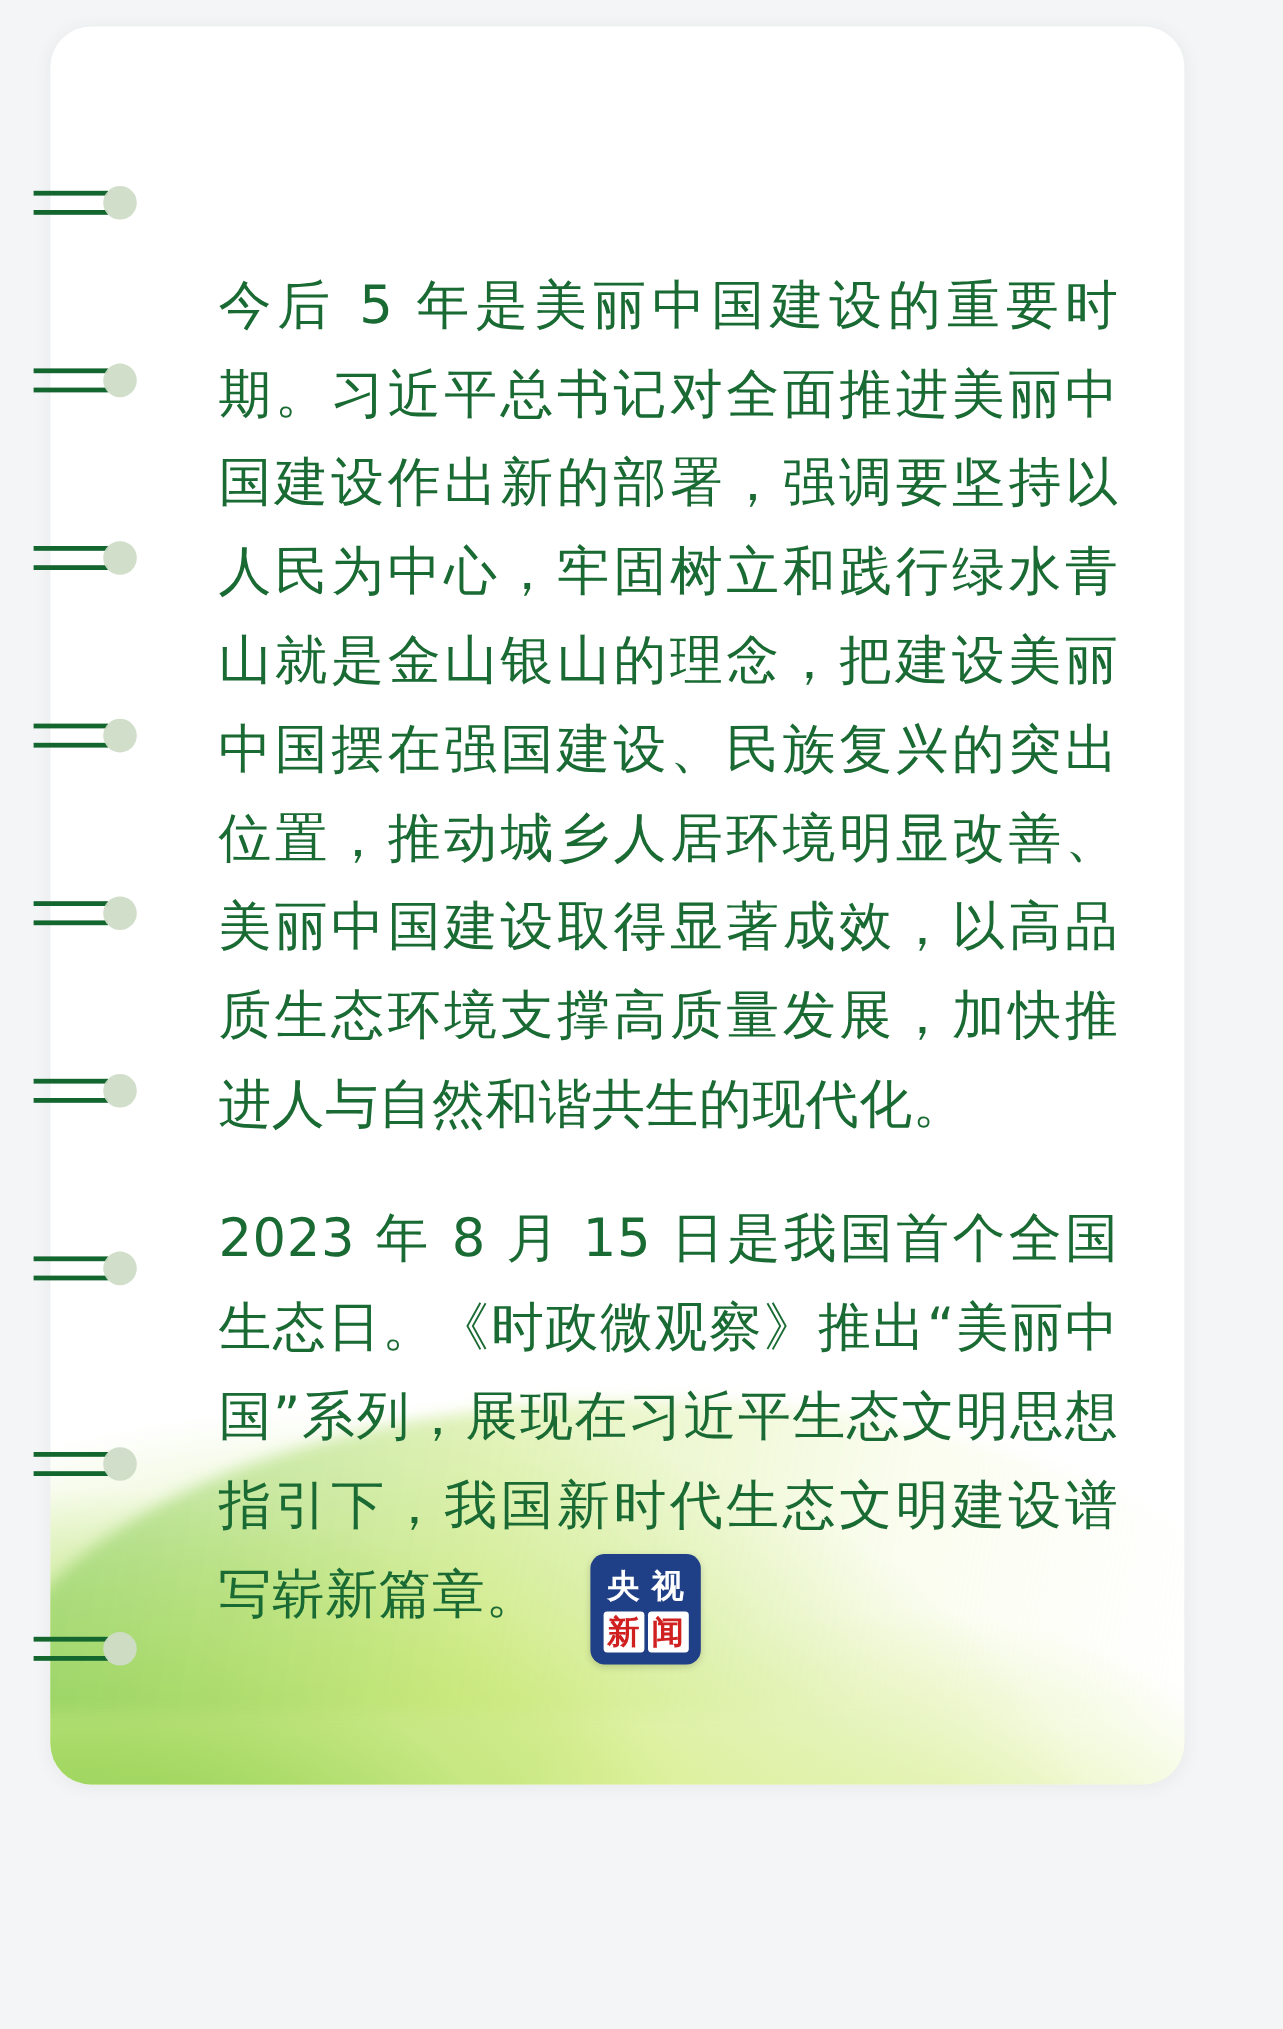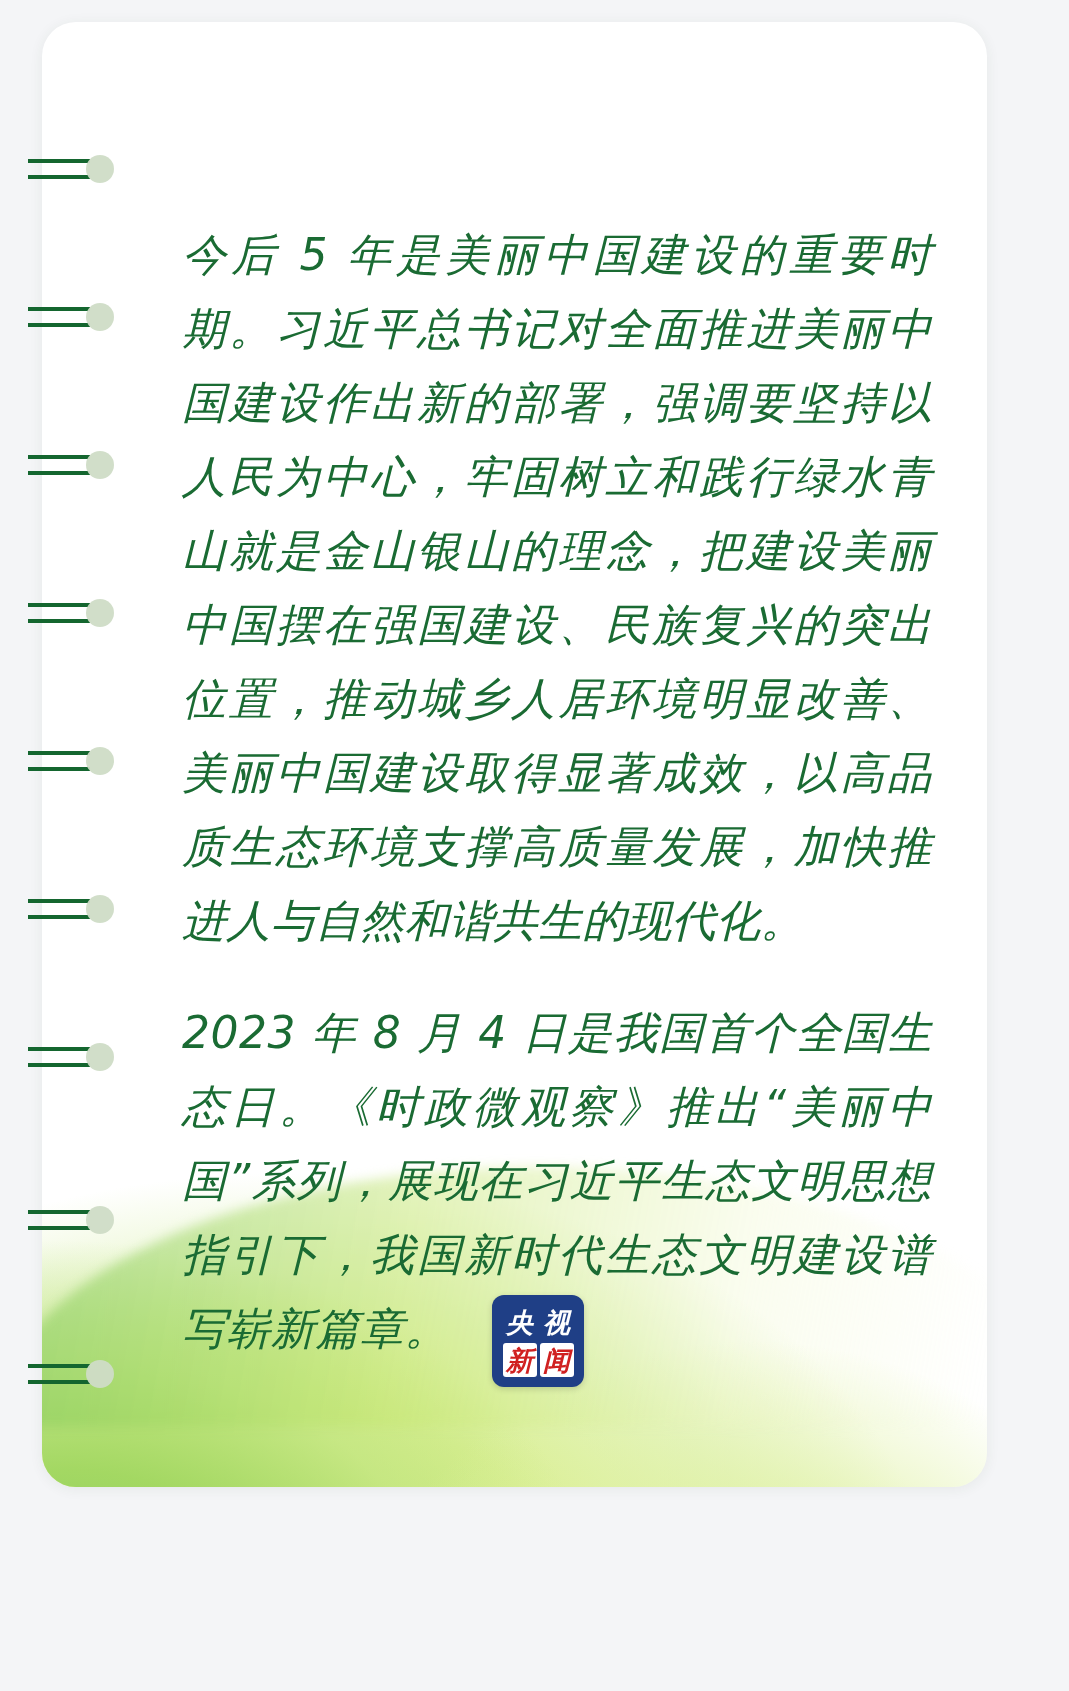--- a/index.html
+++ b/index.html
@@ -13,21 +13,20 @@
     font-family: "Liberation Sans", "DejaVu Sans", sans-serif;
     overflow: hidden;
   }
 
   #page {
     position: relative;
     width: 1069px;
     height: 1691px;
     background: #f4f5f7;
     overflow: hidden;
-    font-style: italic;
   }
 
   
   #card {
     position: absolute;
     left: 42px;
     top: 22px;
     width: 945px;
     height: 1465px;
     background: #ffffff;
@@ -185,21 +184,21 @@
 
     <div class="wash">
       <div class="layer1"></div>
       <div class="layer2"></div>
       <div class="layer3"></div>
       <div class="sweep"></div>
     </div>
 
     <div id="content">
       <p class="para">今后 5 年是美丽中国建设的重要时期。习近平总书记对全面推进美丽中国建设作出新的部署，强调要坚持以人民为中心，牢固树立和践行绿水青山就是金山银山的理念，把建设美丽中国摆在强国建设、民族复兴的突出位置，推动城乡人居环境明显改善、美丽中国建设取得显著成效，以高品质生态环境支撑高质量发展，加快推进人与自然和谐共生的现代化。</p>
-      <p class="para">2023 年 8 月 4 日是我国首个全国生态日。《时政微观察》推出“美丽中国”系列，展现在习近平生态文明思想指引下，我国新时代生态文明建设谱写崭新篇章。</p>
+      <p class="para">2023 年 8 月 15 日是我国首个全国生态日。《时政微观察》推出“美丽中国”系列，展现在习近平生态文明思想指引下，我国新时代生态文明建设谱写崭新篇章。</p>
     </div>
 
     <div id="logo">
       <div class="row top">
         <span class="ch">央</span>
         <span class="ch">视</span>
       </div>
       <div class="row bottom">
         <span class="ch">新</span>
         <span class="ch">闻</span>

